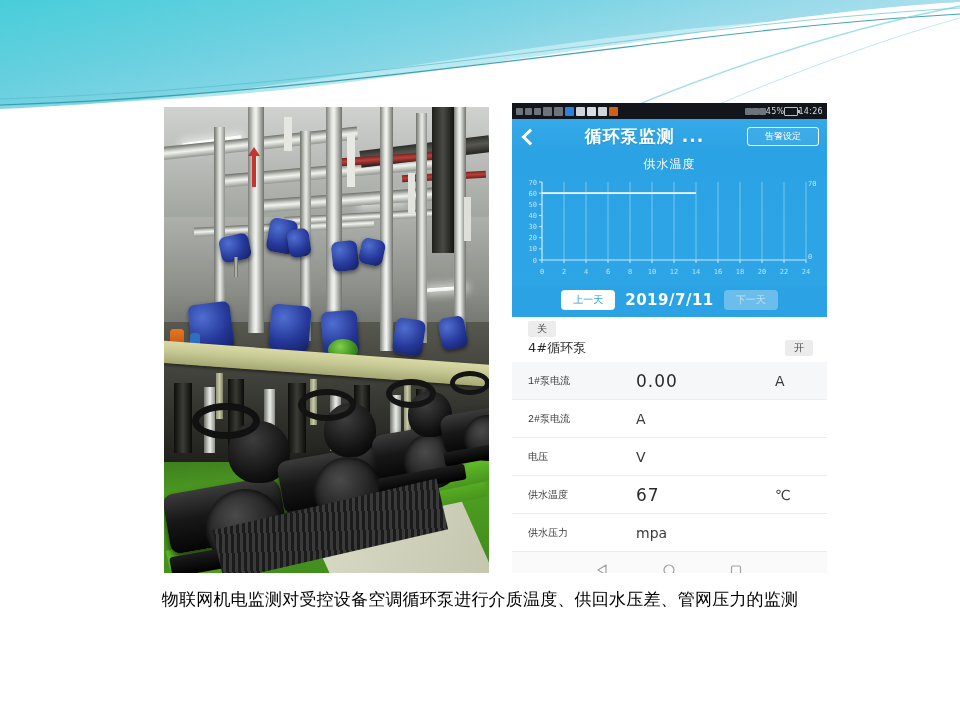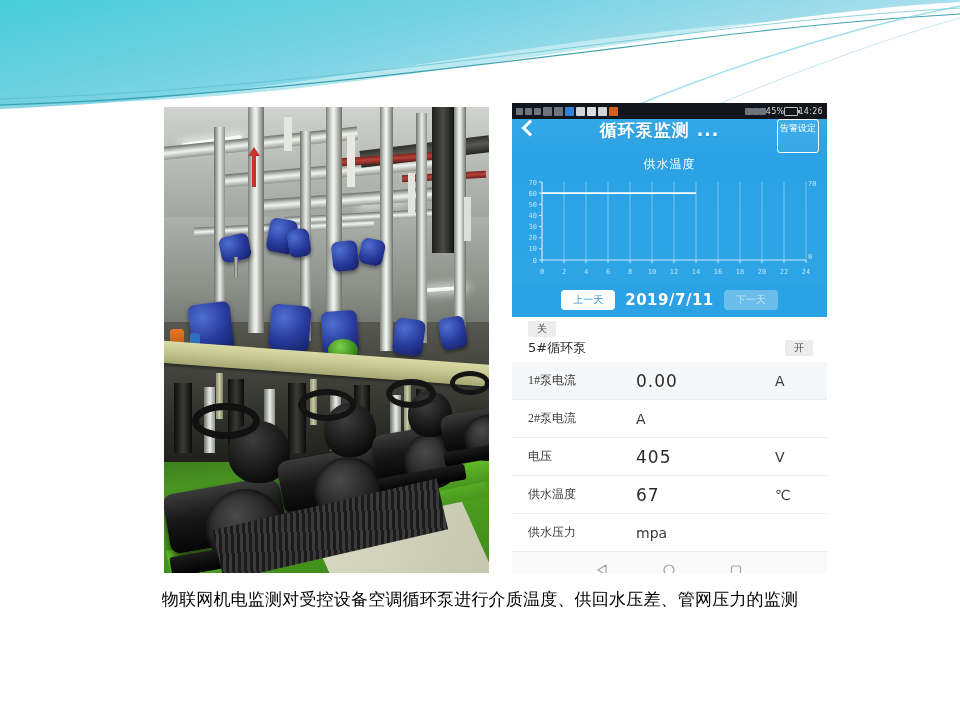--- a/index.html
+++ b/index.html
@@ -184,20 +184,21 @@
     content: "";
     position: absolute; right: -3px; top: 2px;
     width: 2px; height: 3px; background: #b9bfc4;
   }
 
   
   #appbar {
     height: 34px;
     background: linear-gradient(180deg,#35a9e8 0%, #2ba2e4 100%);
     display: flex;
+    align-items: center;
     padding: 0 8px;
     box-sizing: border-box;
     position: relative;
   }
   #back-chevron {
     width: 16px; height: 16px;
     position: relative;
     cursor: pointer;
   }
   #back-chevron::before {
@@ -218,21 +219,21 @@
     letter-spacing: 1px;
     font-family: "DejaVu Sans", sans-serif;
     text-shadow: 0 1px 1px rgba(0,0,0,.12);
     margin-left: 6px;
   }
   #alarm-setting-button {
     border: 1px solid #ffffff;
     border-radius: 3px;
     color: #ffffff;
     font-size: 9px;
-    padding: 2px 2px;
+    padding: 2px 17px;
     white-space: nowrap;
     font-family: "DejaVu Sans", sans-serif;
     background: rgba(255,255,255,.06);
     cursor: pointer;
   }
 
   
   #chart-panel {
     background: linear-gradient(180deg,#2ba2e4 0%, #2ea6e6 100%);
     padding: 3px 0 0 0;
@@ -315,23 +316,23 @@
     display: flex;
     align-items: center;
     height: 38px;
     border-bottom: 1px solid #ececec;
     padding: 0 10px 0 16px;
     box-sizing: border-box;
   }
   .measure-row.alt { background: #f6f7f8; }
   .m-label {
     width: 108px;
-    font-size: 12px;
+    font-size: 10px;
     color: #3a3a3a;
-    font-family: Liberation Serif, serif;
+    font-family: Liberation Mono, monospace;
   }
   .m-value {
     flex: 1;
     font-size: 17px;
     color: #2b2b2b;
     letter-spacing: 1px;
     font-family: "DejaVu Sans", sans-serif;
   }
   .m-unit {
     width: 42px;
@@ -601,38 +602,37 @@
       <div id="day-label">2019/7/11</div>
       <div class="day-btn disabled">下一天</div>
     </div>
   </div>
 
   <div id="status-rows">
       <div class="status-row">
         <div class="status-badge">关</div>
       </div>
       <div class="status-row">
-        <div class="status-name">5#循环泵</div>
+        <div class="status-name">4#循环泵</div>
         <div class="status-badge">开</div>
       </div>
     </div>
 
   <div id="measure-list">
       <div class="measure-row alt">
         <div class="m-label">1#泵电流</div>
         <div class="m-value">0.00</div>
         <div class="m-unit">A</div>
       </div>
       <div class="measure-row">
         <div class="m-label">2#泵电流</div>
         <div class="m-unit">A</div>
       </div>
       <div class="measure-row">
         <div class="m-label">电压</div>
-        <div class="m-value">405</div>
         <div class="m-unit">V</div>
       </div>
       <div class="measure-row">
         <div class="m-label">供水温度</div>
         <div class="m-value">67</div>
         <div class="m-unit">℃</div>
       </div>
       <div class="measure-row">
         <div class="m-label">供水压力</div>
         <div class="m-unit">mpa</div>

